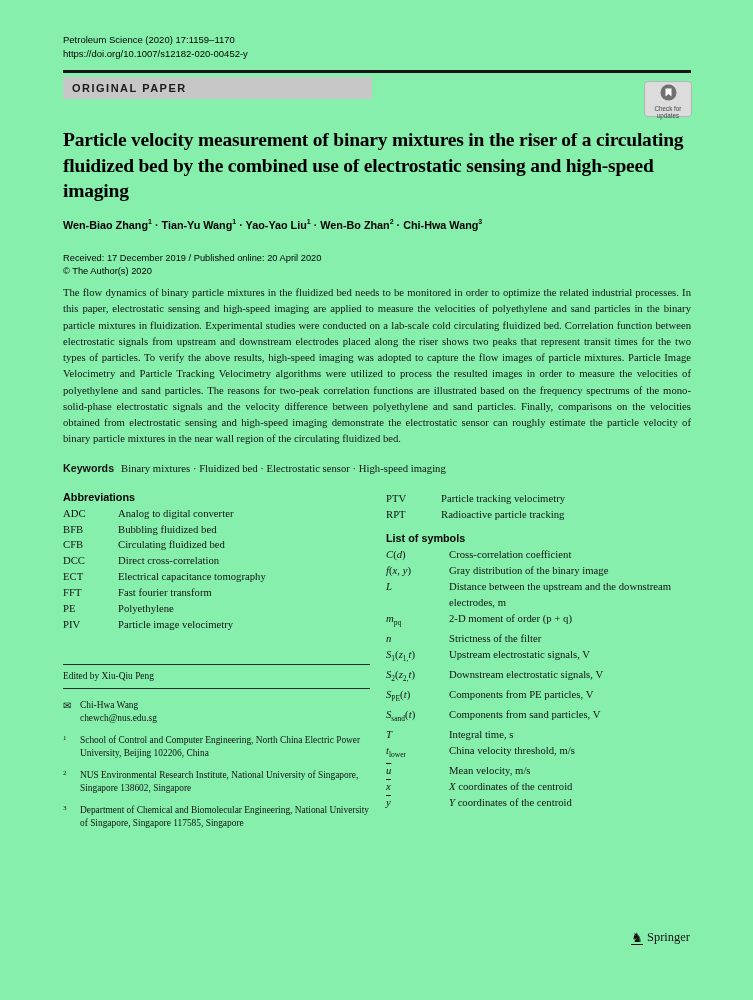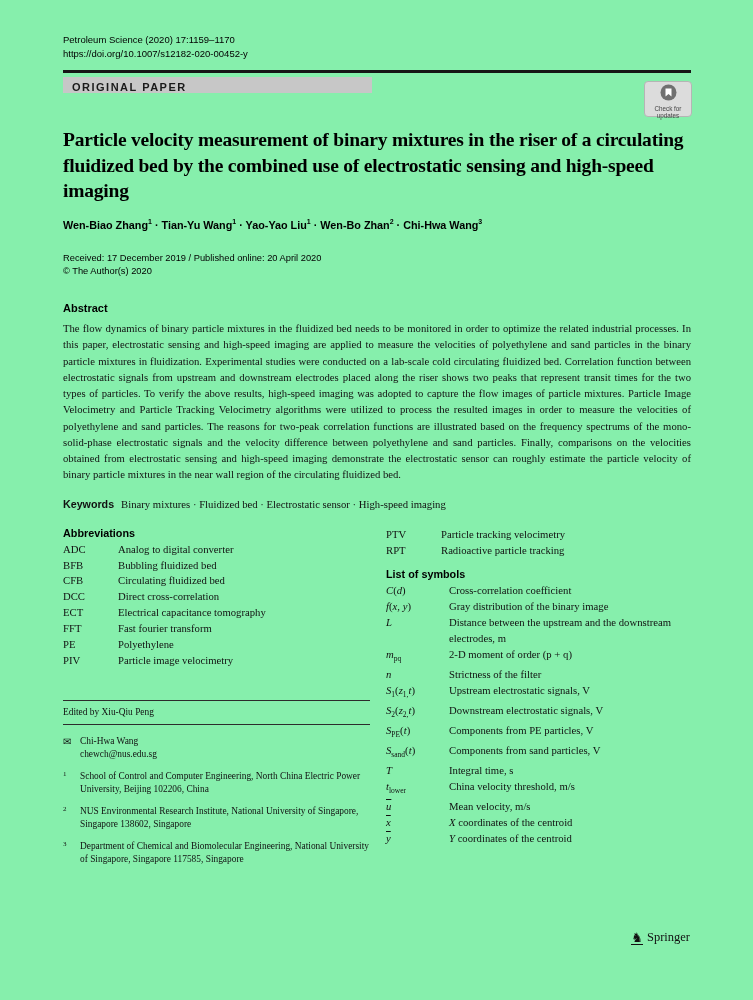--- a/index.html
+++ b/index.html
@@ -13,24 +13,24 @@
     color:#111;
   }
   .content { padding: 33px 62px 0 63px; }
 
   
   .jhead { font-family:"Liberation Sans", sans-serif; font-size:9.5px; line-height:13.5px; color:#000; }
   .toprule { height:3px; background:#161616; margin-top:10px; }
   .typebar-row { position:relative; margin-top:2px; height:24px; }
   .typebar {
     position:absolute; left:0; top:2px;
-    width:309px; height:16px; background:#c7c7c7;
+    width:309px; height:22px; background:#c7c7c7;
     font-family:"Liberation Sans", sans-serif; font-weight:bold;
     font-size:11px; letter-spacing:1.5px; color:#1a1a1a;
-    display:flex; align-items:flex-end; padding-left:9px;
+    display:flex; align-items:center; padding-left:9px;
   }
   .check-badge {
     position:absolute; right:-1px; top:6px;
     width:48px; height:36px;
     background:#dcdcdc; border:1px solid #b5b5b5; border-radius:4px;
     display:flex; flex-direction:column; align-items:center;
     padding-top:2px; cursor:pointer;
   }
   .check-badge .cb-text {
     font-family:"Liberation Sans", sans-serif; font-size:6.3px; line-height:7px; color:#444; text-align:center;
@@ -125,21 +125,20 @@
     </div>
 
     <h1 class="title" style="margin:28px 0 0 0;">Particle velocity measurement of binary mixtures in the riser of a circulating fluidized bed by the combined use of electrostatic sensing and high-speed imaging</h1>
     <div class="authors">Wen-Biao Zhang<sup>1</sup> · Tian-Yu Wang<sup>1</sup> · Yao-Yao Liu<sup>1</sup> · Wen-Bo Zhan<sup>2</sup> · Chi-Hwa Wang<sup>3</sup></div>
 
     <div class="dates">
       <div>Received: 17 December 2019 / Published online: 20 April 2020</div>
       <div>© The Author(s) 2020</div>
     </div>
 
-    <div class="sect-head abstract-head">Abstract</div>
     <div class="abstract-text">The flow dynamics of binary particle mixtures in the fluidized bed needs to be monitored in order to optimize the related industrial processes. In this paper, electrostatic sensing and high-speed imaging are applied to measure the velocities of polyethylene and sand particles in the binary particle mixtures in fluidization. Experimental studies were conducted on a lab-scale cold circulating fluidized bed. Correlation function between electrostatic signals from upstream and downstream electrodes placed along the riser shows two peaks that represent transit times for the two types of particles. To verify the above results, high-speed imaging was adopted to capture the flow images of particle mixtures. Particle Image Velocimetry and Particle Tracking Velocimetry algorithms were utilized to process the resulted images in order to measure the velocities of polyethylene and sand particles. The reasons for two-peak correlation functions are illustrated based on the frequency spectrums of the mono-solid-phase electrostatic signals and the velocity difference between polyethylene and sand particles. Finally, comparisons on the velocities obtained from electrostatic sensing and high-speed imaging demonstrate the electrostatic sensor can roughly estimate the particle velocity of binary particle mixtures in the near wall region of the circulating fluidized bed.</div>
 
     <div class="keywords">
       <span class="kw-label">Keywords</span><span>Binary mixtures · Fluidized bed · Electrostatic sensor · High-speed imaging</span>
     </div>
 
     <div class="cols">
 
       <div class="col-left">
         <div class="list-head">Abbreviations</div>

